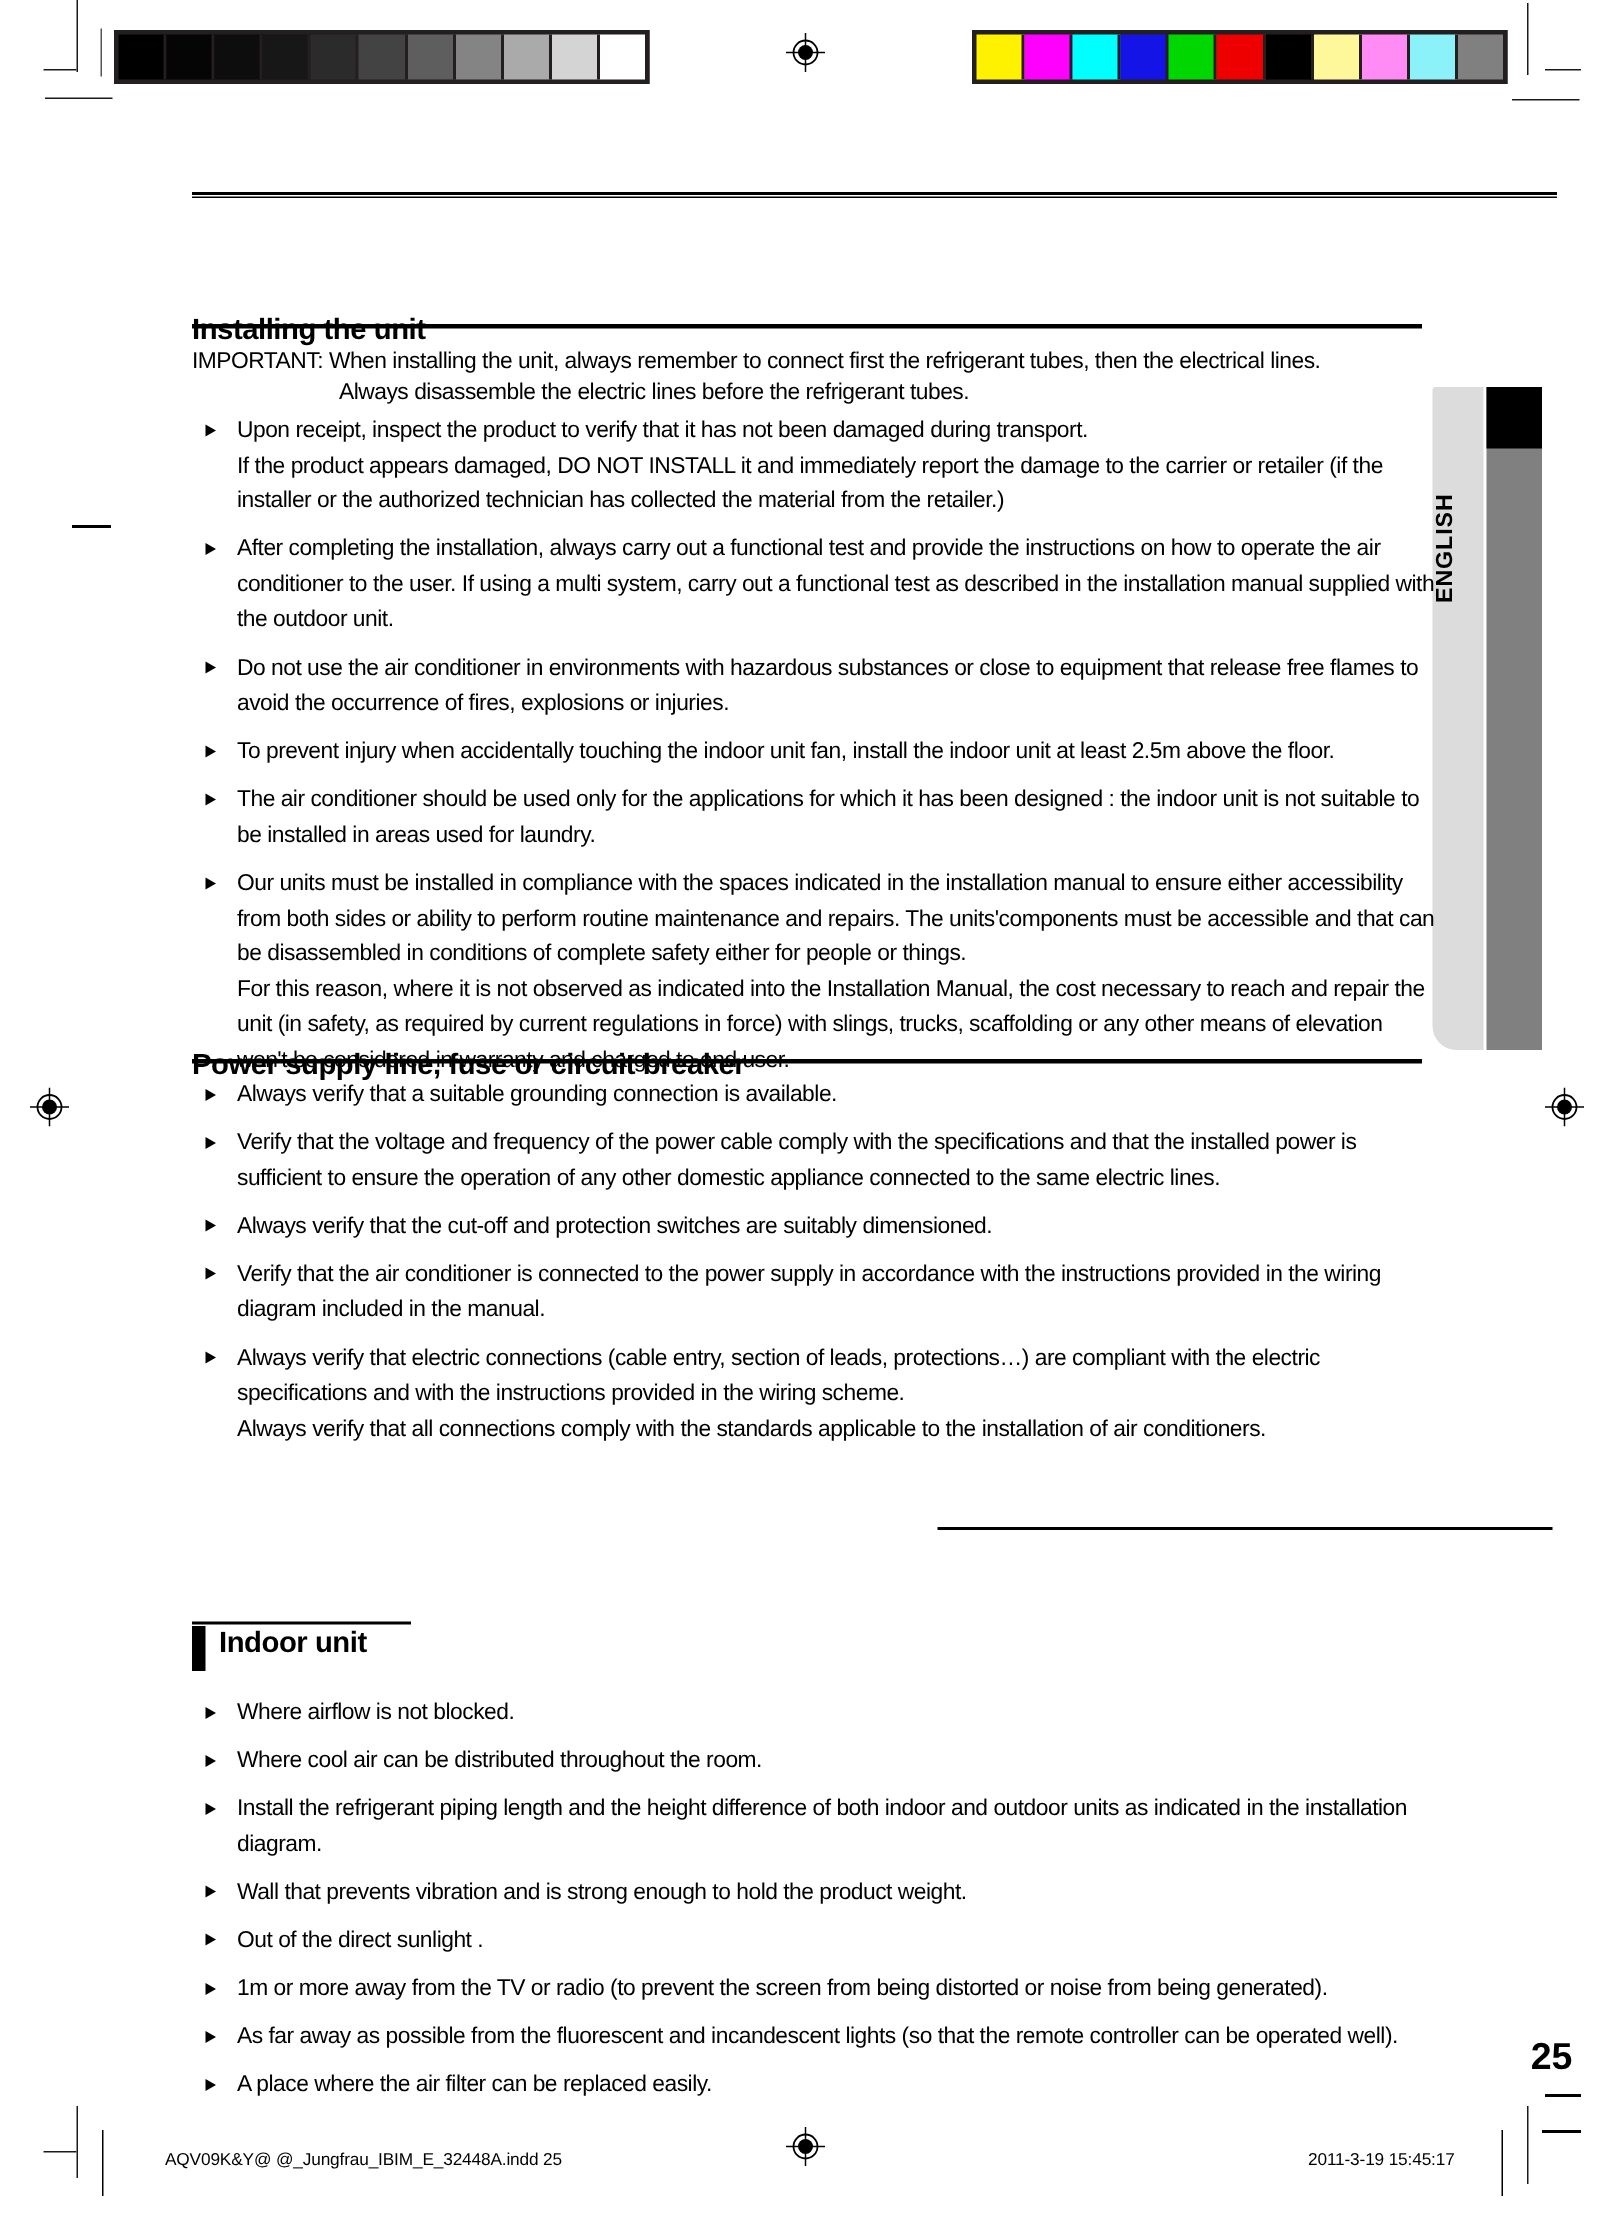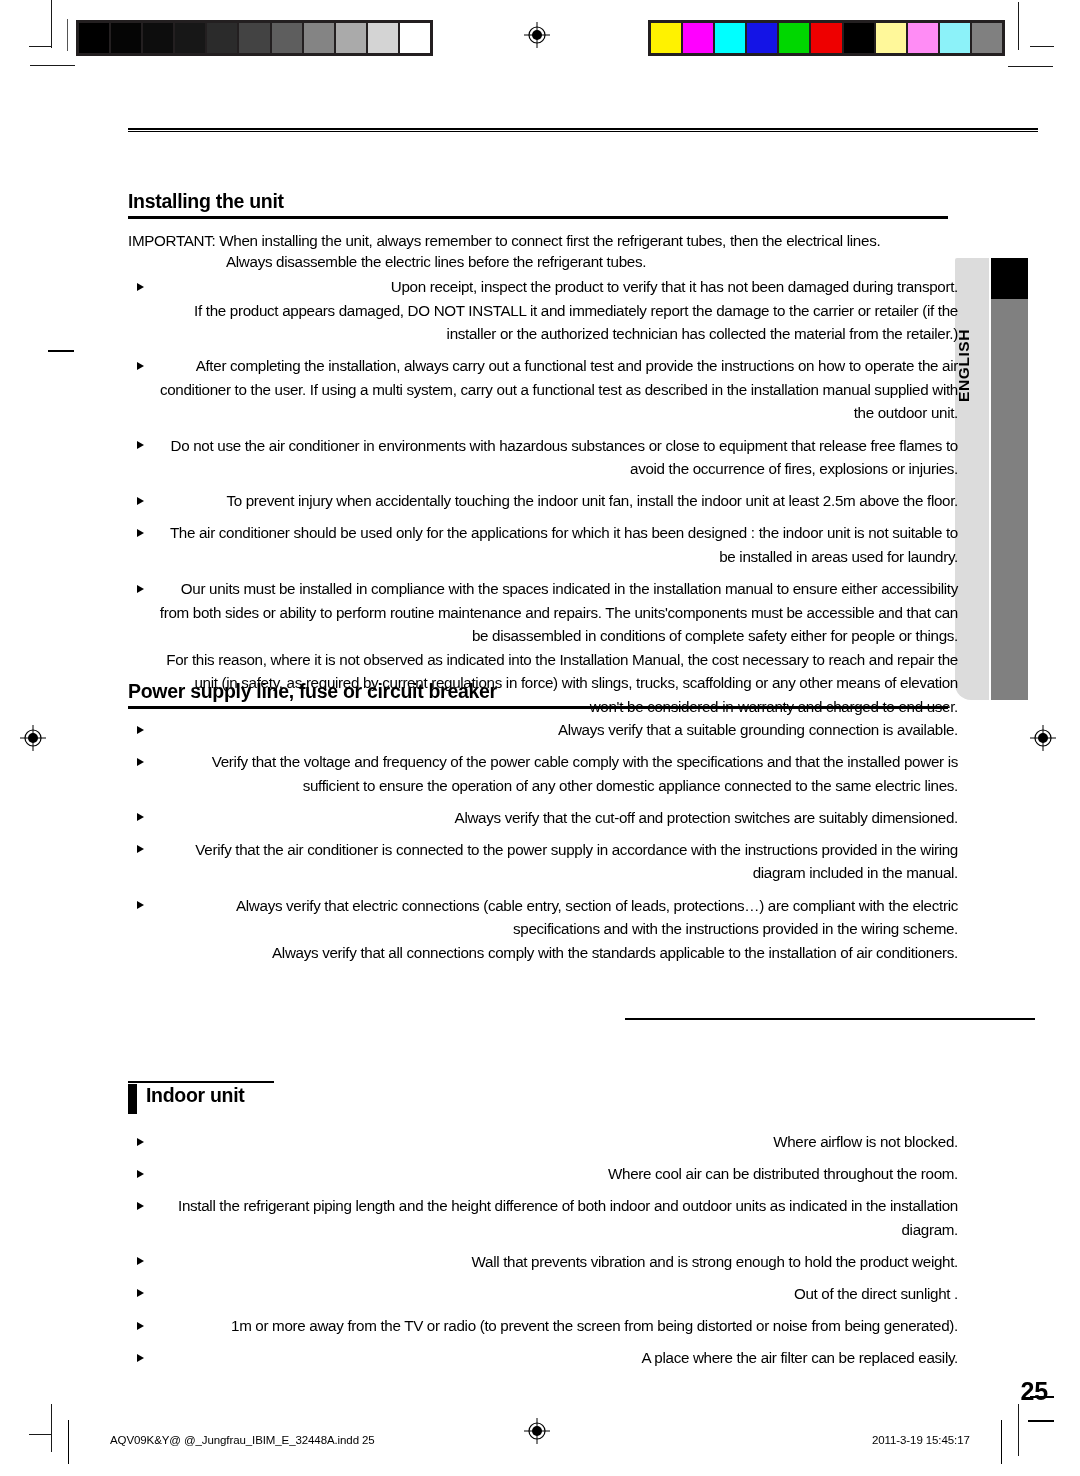--- a/index.html
+++ b/index.html
@@ -72,20 +72,21 @@
   }
 
   .section-head {
     position: absolute;
     left: 0;
     font-size: 19.5px;
     font-weight: bold;
     letter-spacing: -0.3px;
     line-height: 1;
     white-space: nowrap;
+    margin-top: 19px;
   }
   .section-rule {
     position: absolute;
     left: 0;
     width: 820px;
     height: 3px;
     box-sizing: border-box;
     border-top: 2px solid #000;
     border-bottom: 1px solid #000;
   }
@@ -120,21 +121,20 @@
     left: 9px;
     top: 7.5px;
     width: 0;
     height: 0;
     border-left: 7px solid #000;
     border-top: 4.6px solid transparent;
     border-bottom: 4.6px solid transparent;
   }
   .blist li .cont {
     display: block;
-    text-align: right;
   }
 
   
   .chapter {
     position: absolute;
     left: 0;
     font-size: 33px;
     font-weight: bold;
     letter-spacing: -0.6px;
     line-height: 1;
@@ -230,21 +230,20 @@
     box-sizing: border-box;
   }
 
   
   .page-num {
     position: absolute;
     right: 0;
     font-size: 25px;
     font-weight: bold;
     letter-spacing: -0.2px;
-    margin-top: 20px;
   }
 
   
   .footer-line {
     position: absolute;
     font-size: 11.5px;
     letter-spacing: -0.1px;
     color: #000;
     white-space: nowrap;
   }
@@ -431,20 +430,24 @@
         <li>
           <span class="tri"></span>
           <span class="cont">Out of the direct sunlight .</span>
         </li>
         <li>
           <span class="tri"></span>
           <span class="cont">1m or more away from the TV or radio (to prevent the screen from being distorted or noise from being generated).</span>
         </li>
         <li>
           <span class="tri"></span>
+          <span class="cont">As far away as possible from the fluorescent and incandescent lights (so that the remote controller can be operated well).</span>
+        </li>
+        <li>
+          <span class="tri"></span>
           <span class="cont">A place where the air filter can be replaced easily.</span>
         </li>
       </ul>
 
     <div class="page-num" style="top:1357px; right:-10px;">25</div>
   </div>
 
   <div class="footer-rule" style="left:68px; top:1420px; height:44px;"></div>
   <div class="footer-line" style="left:110px; top:1434px;">AQV09K&amp;Y@ @_Jungfrau_IBIM_E_32448A.indd   25</div>
   <div class="footer-line" style="left:872px; top:1434px;">2011-3-19   15:45:17</div>

